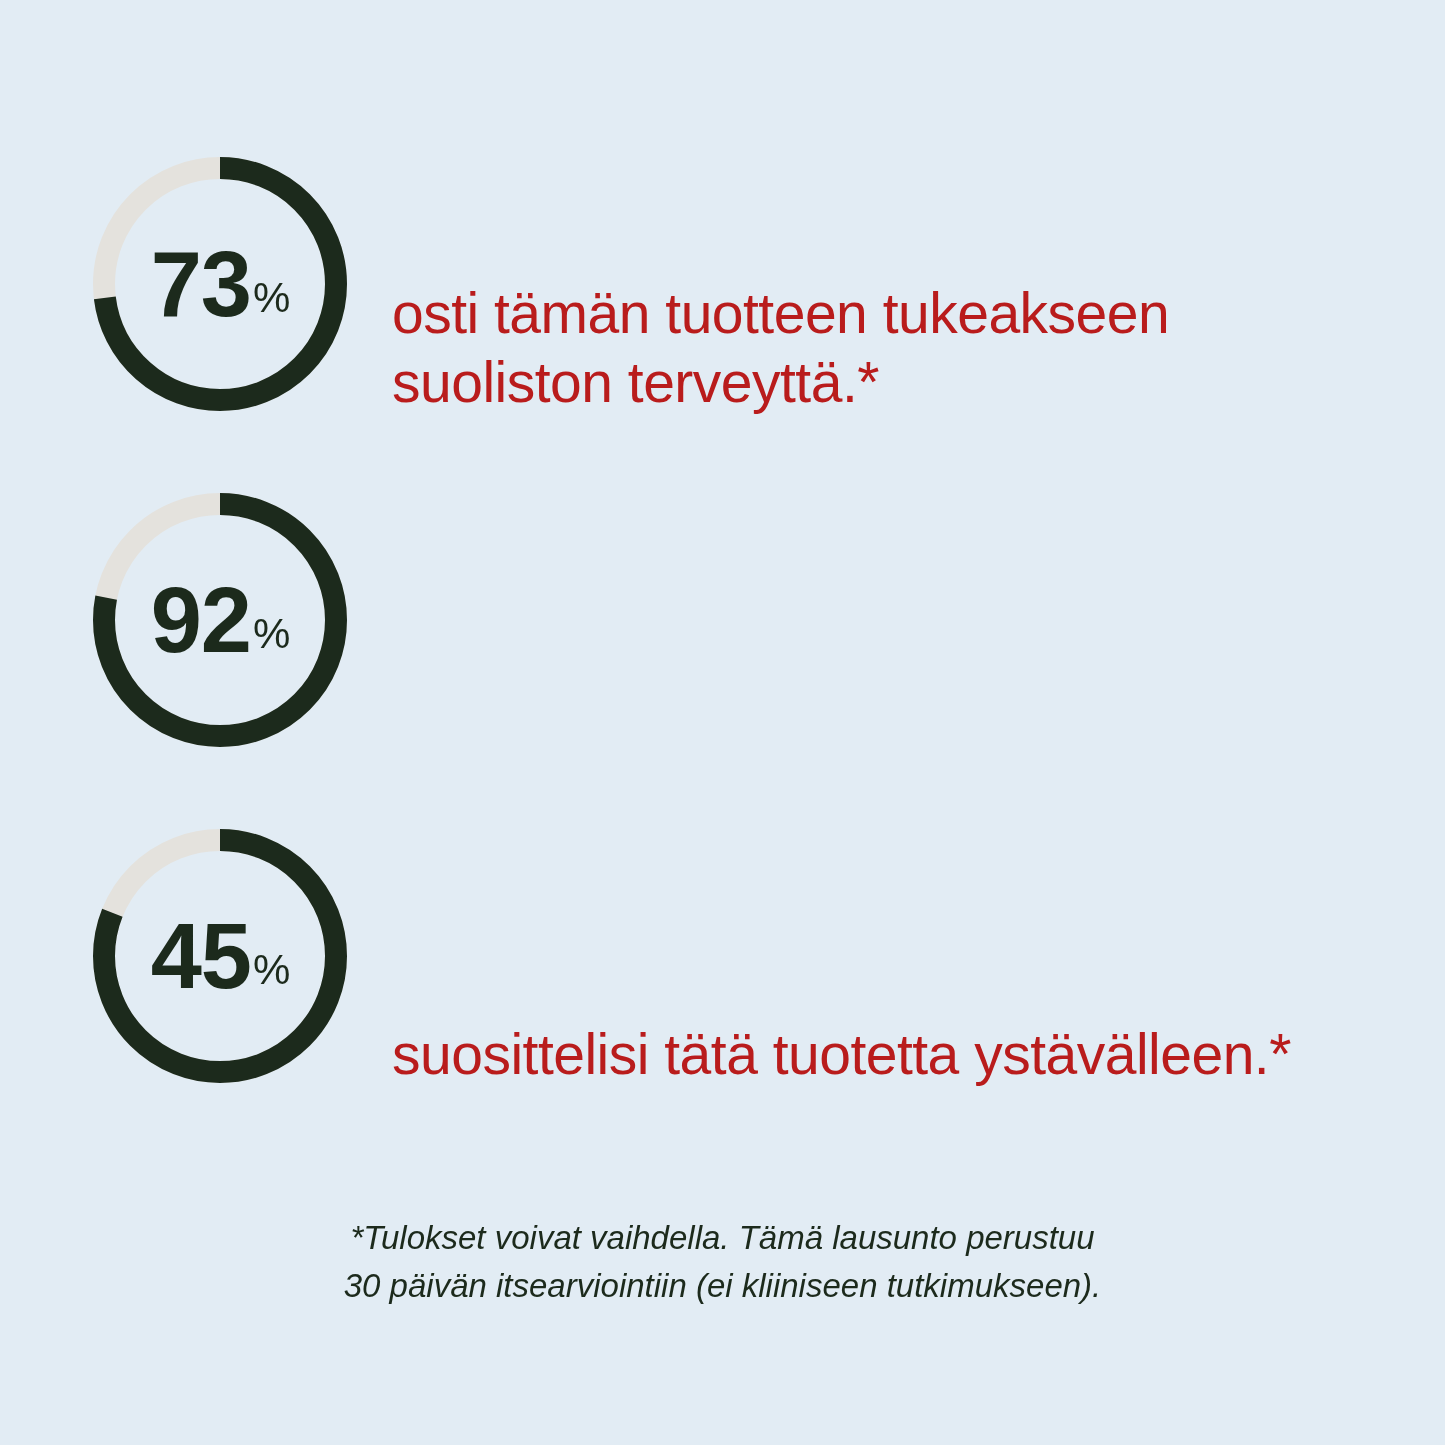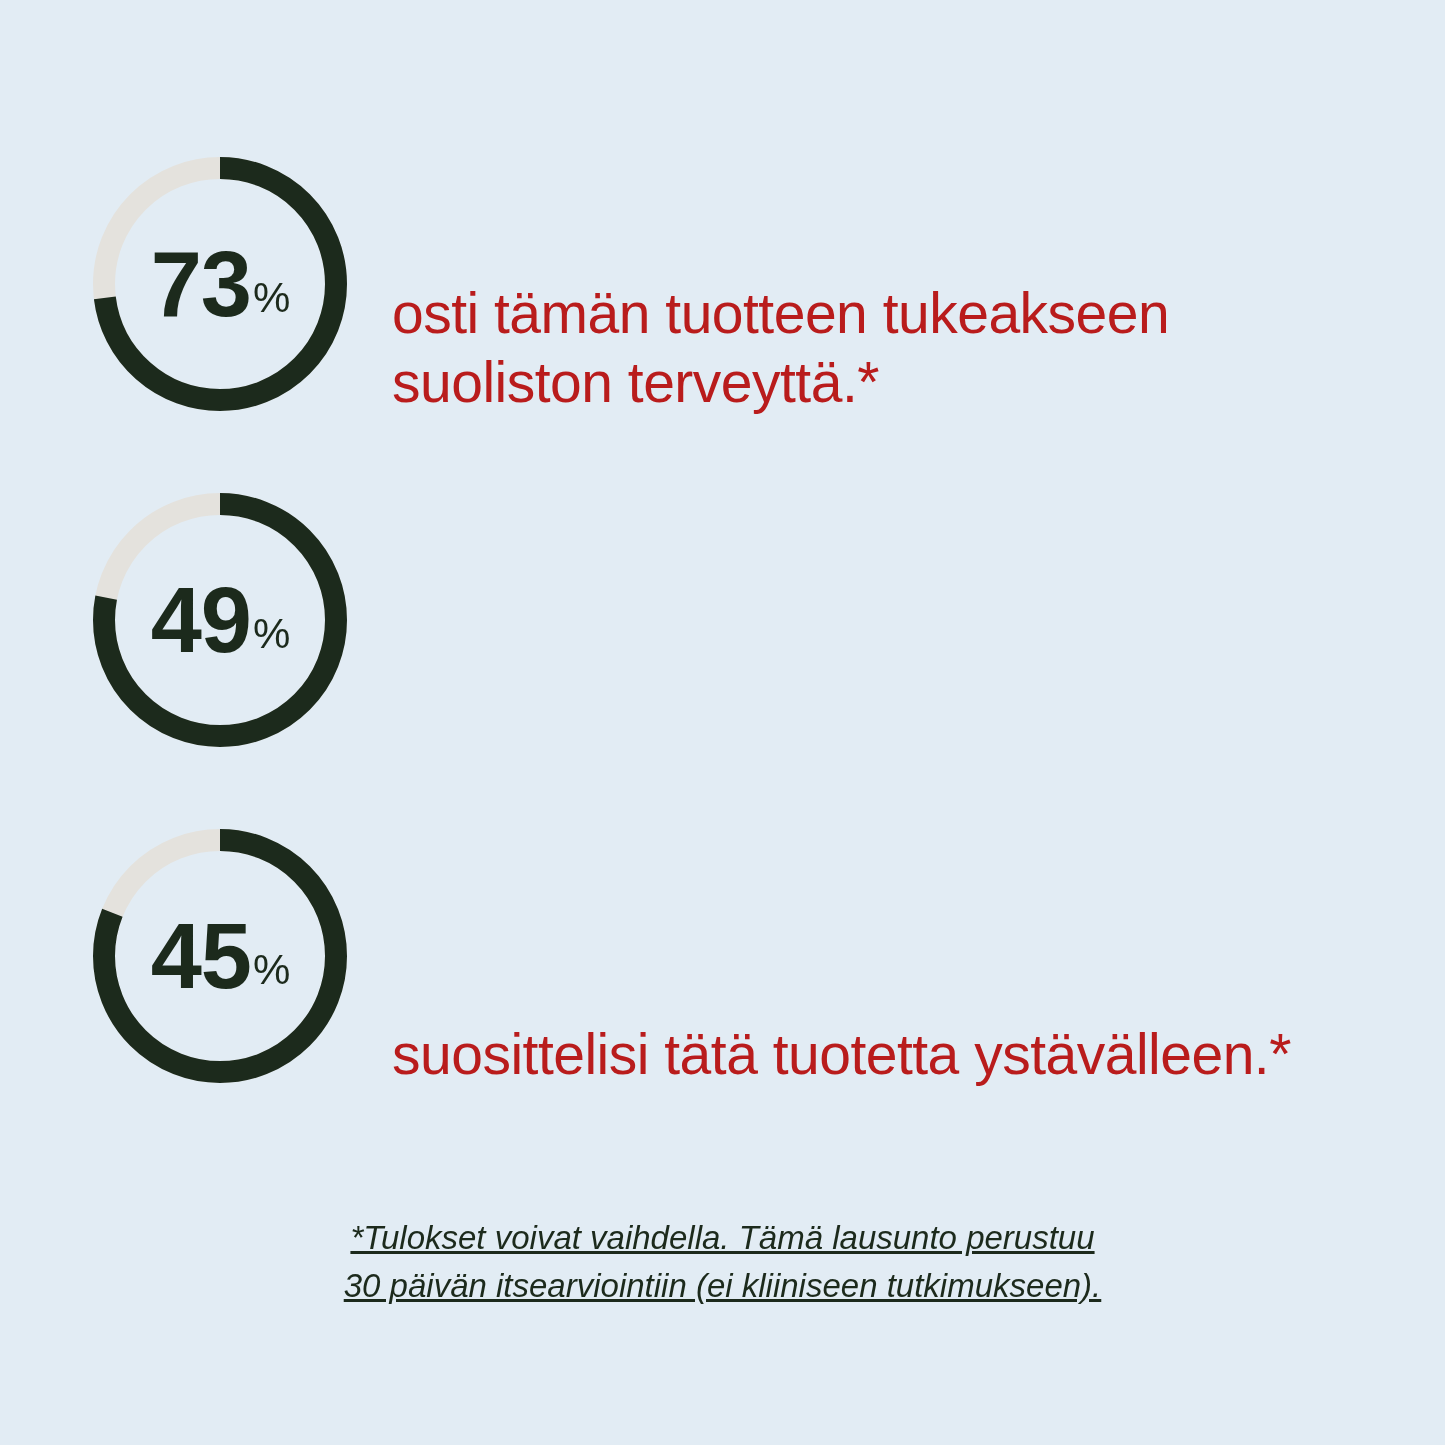--- a/index.html
+++ b/index.html
@@ -87,21 +87,20 @@
     position: absolute;
     left: 0;
     right: 0;
     bottom: 135px;
     text-align: center;
     font-style: italic;
     font-size: 33px;
     line-height: 1.45;
     color: #1c2a1c;
     padding: 0 200px;
-    text-decoration: underline;
   }
 </style>
 </head>
 <body>
 
 <div class="page">
 
   <div class="stats">
 
     <div class="stat-row">
@@ -121,21 +120,21 @@
     </div>
 
     <div class="stat-row">
       <div class="dial-wrap">
         <div class="dial">
           <svg width="268" height="268" viewBox="0 0 268 268">
             <circle cx="134" cy="134" r="116" fill="none" stroke="#e4e2dd" stroke-width="22"></circle>
             <circle id="arc1" cx="134" cy="134" r="116" fill="none" stroke="#1c2a1c" stroke-width="22" stroke-dasharray="568.502606593609 160.34688903922302" stroke-linecap="butt"></circle>
           </svg>
           <div class="label">
-            <span class="num">49</span>
+            <span class="num">92</span>
               <span class="pct">%</span>
           </div>
         </div>
       </div>
     </div>
 
     <div class="stat-row">
       <div class="dial-wrap">
         <div class="dial">
           <svg width="268" height="268" viewBox="0 0 268 268">

